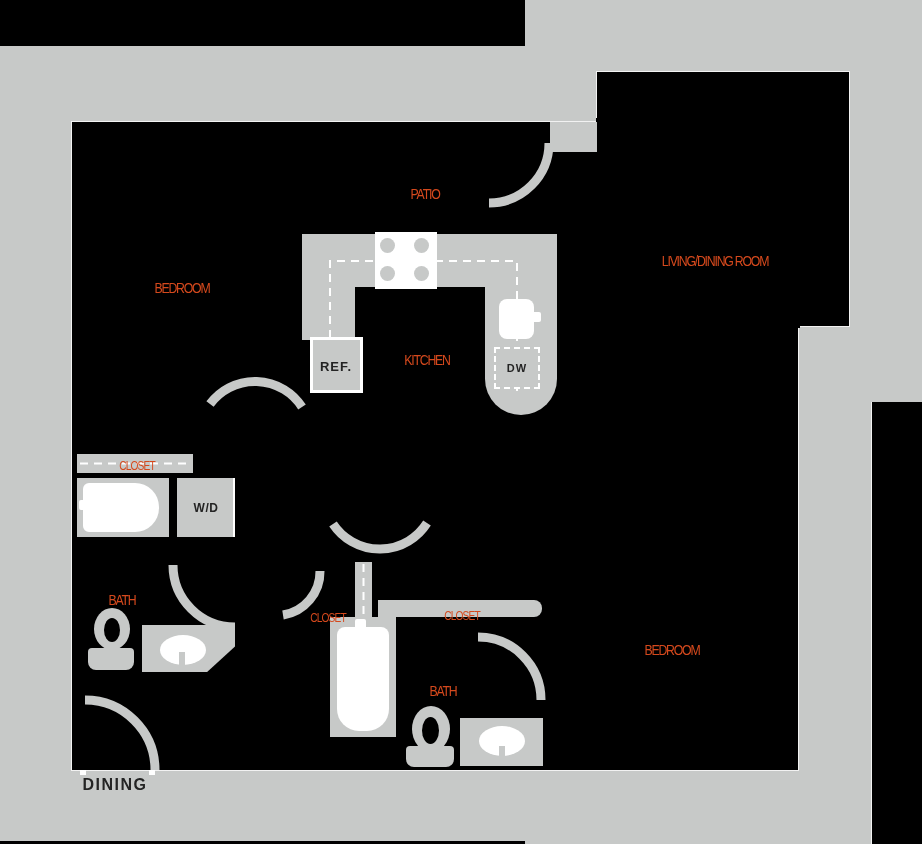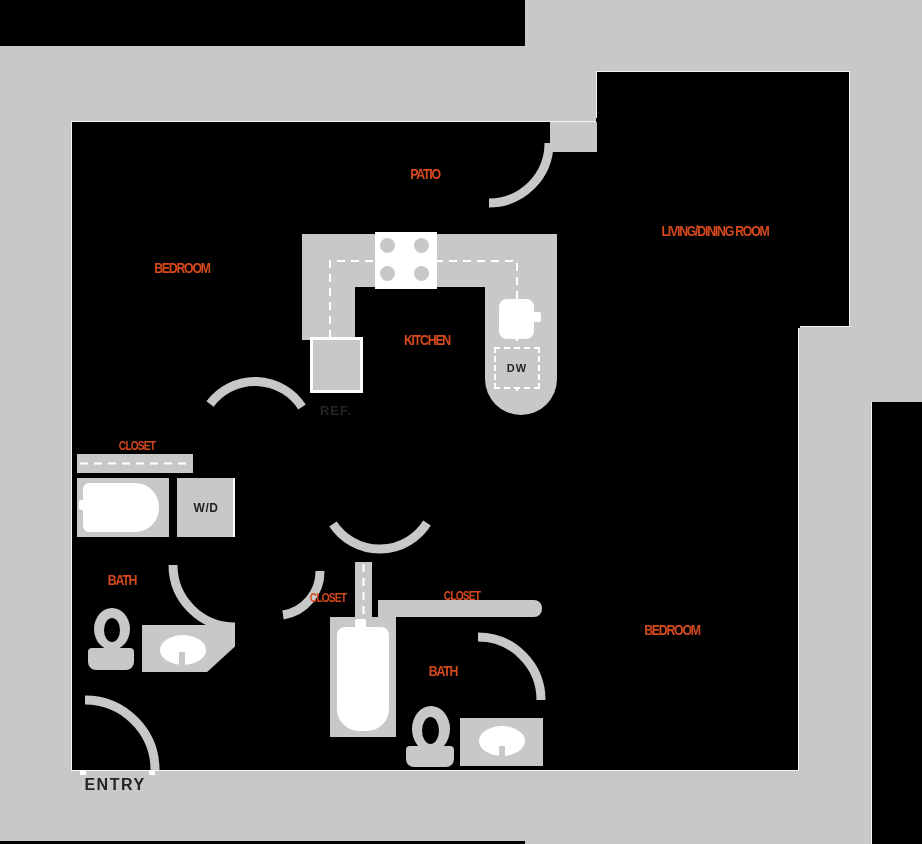--- a/index.html
+++ b/index.html
@@ -5,21 +5,21 @@
   html,body{margin:0;padding:0;background:#000;}
   #stage{position:relative;width:922px;height:844px;background:#000;overflow:hidden;
          font-family:"Liberation Sans", sans-serif;}
   .slab{position:absolute;background:#c7c9c8;}
   .unit{position:absolute;background:#000;outline:1px solid #f2f2f2;}
   .patch{position:absolute;background:#000;}
   .gray{position:absolute;background:#c7c9c8;}
   .white{position:absolute;background:#fff;}
   .blackhole{position:absolute;background:#000;border-radius:50%;}
   .lbl{position:absolute;transform:translate(-50%,-50%);color:#d5491d;
-       font-weight:700;font-size:15px;white-space:nowrap;}
+       font-weight:400;font-size:15px;white-space:nowrap;margin-top:20px;}
   .lbl > span{display:inline-block;transform:scaleX(0.82);letter-spacing:-1.5px;}
   .lbl.sm{font-size:12px;}
   .lbl.sm > span{letter-spacing:-1px;transform:scaleX(0.85);}
   .dark{position:absolute;transform:translate(-50%,-50%);color:#242424;
         font-weight:700;white-space:nowrap;}
   svg.overlay{position:absolute;left:0;top:0;pointer-events:none;}
   .ref-box{position:absolute;background:#c7c9c8;border:3px solid #fff;box-sizing:border-box;}
   .dw-box{position:absolute;background:#c7c9c8;border:2px dashed #fff;box-sizing:border-box;}
   .wd-box{position:absolute;background:#c7c9c8;border-right:2px solid #fff;box-sizing:border-box;}
   .burner{position:absolute;width:15px;height:15px;border-radius:50%;background:#c7c9c8;}
@@ -93,28 +93,28 @@
     <div class="burner" style="left:39px;top:6px;"></div>
     <div class="burner" style="left:5px;top:34px;"></div>
     <div class="burner" style="left:39px;top:34px;"></div>
   </div>
   <div class="ref-box" style="left:310px;top:337px;width:53px;height:56px;"></div>
   <div class="white" style="left:499px;top:299px;width:35px;height:40px;border-radius:8px;"></div>
   <div class="white" style="left:532px;top:312px;width:9px;height:10px;border-radius:2px;"></div>
   <div class="dw-box" style="left:494px;top:347px;width:46px;height:42px;"></div>
 
   <div class="lbl" style="left:425px;top:173px;"><span>PATIO</span></div>
-  <div class="lbl" style="left:715px;top:230px;text-align:center;"><span>LIVING/DINING ROOM</span></div>
+  <div class="lbl" style="left:715px;top:240px;text-align:center;"><span>LIVING/DINING ROOM</span></div>
   <div class="lbl" style="left:182px;top:267px;"><span>BEDROOM</span></div>
   <div class="lbl" style="left:427px;top:339px;"><span>KITCHEN</span></div>
   <div class="lbl sm" style="left:137px;top:446px;"><span>CLOSET</span></div>
   <div class="lbl" style="left:122px;top:579px;"><span>BATH</span></div>
   <div class="lbl sm" style="left:328px;top:598px;"><span>CLOSET</span></div>
   <div class="lbl sm" style="left:462px;top:596px;"><span>CLOSET</span></div>
   <div class="lbl" style="left:672px;top:629px;"><span>BEDROOM</span></div>
   <div class="lbl" style="left:443px;top:670px;"><span>BATH</span></div>
 
-  <div class="dark" style="left:115px;top:785px;font-size:16px;letter-spacing:1.5px;">ENTRY</div>
-  <div class="dark" style="left:336px;top:366px;font-size:13px;letter-spacing:1px;margin-top:44px;">REF.</div>
+  <div class="dark" style="left:115px;top:785px;font-size:16px;letter-spacing:1.5px;">DINING</div>
+  <div class="dark" style="left:336px;top:366px;font-size:13px;letter-spacing:1px;">REF.</div>
   <div class="dark" style="left:517px;top:368px;font-size:11px;letter-spacing:1px;">DW</div>
   <div class="dark" style="left:206px;top:508px;font-size:12px;letter-spacing:0.5px;">W/D</div>
 
 </div>
 
 </body></html>

